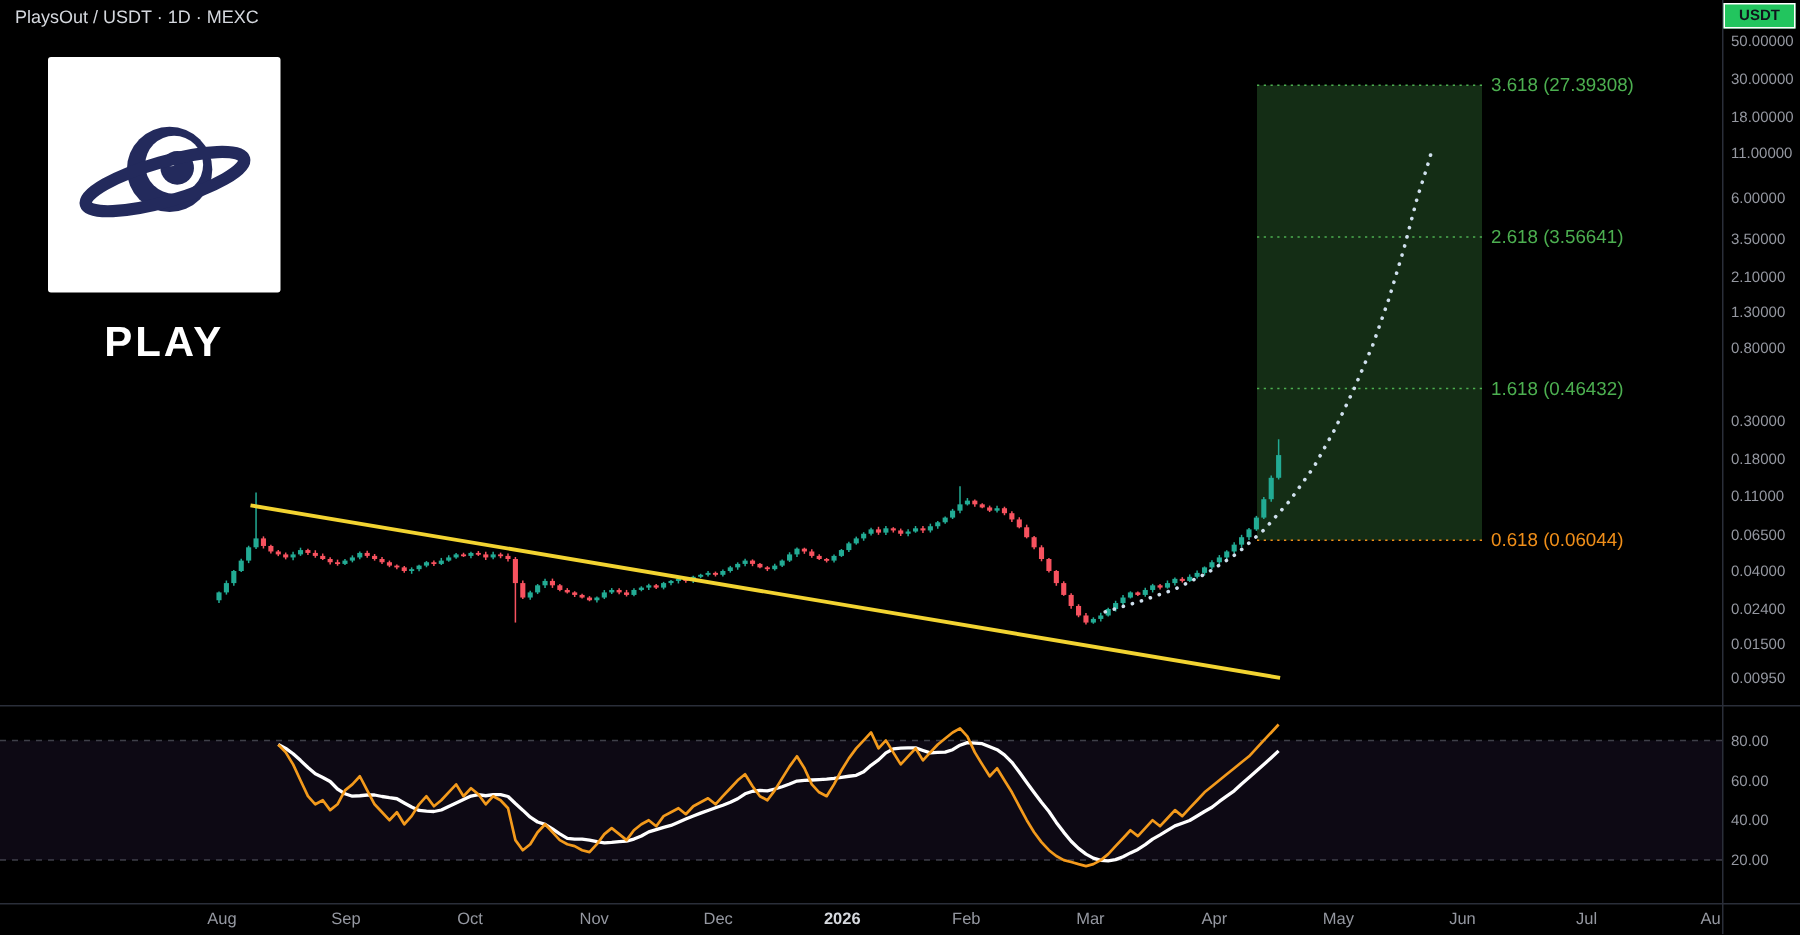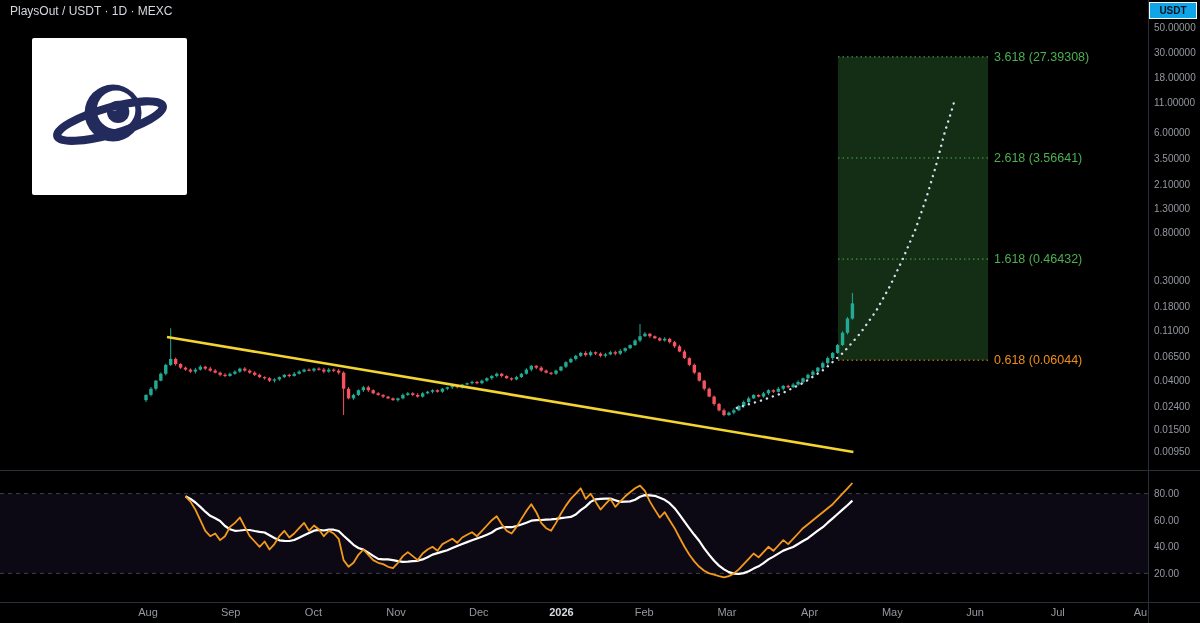--- a/index.html
+++ b/index.html
@@ -1,21 +1,21 @@
 <!DOCTYPE html>
 <html><head>
 <meta charset="utf-8">
 <style>
   html,body{margin:0;padding:0;background:#000;}
   .app{position:relative;width:1200px;height:623px;background:#000;overflow:hidden;
        font-family:"Liberation Sans",sans-serif;}
   #chart-svg{position:absolute;left:0;top:0;}
   svg text{font-family:"Liberation Sans",sans-serif;}
   .header-title{position:absolute;left:10px;top:4px;font-size:12px;color:#d5d8de;z-index:5;cursor:pointer;text-align:right;}
-  .currency-btn{position:absolute;right:3px;top:2px;width:46px;height:15px;background:#0ea5e9;
+  .currency-btn{position:absolute;right:3px;top:2px;width:46px;height:15px;background:#22c55e;
        color:#10131c;font-size:10px;font-weight:bold;display:flex;align-items:center;justify-content:center;
        border:1px solid #fff;z-index:6;cursor:pointer;}
   .logo-card{position:absolute;left:32px;top:38px;width:155px;height:157px;background:#ffffff;
        border-radius:2px;display:flex;align-items:center;justify-content:center;z-index:4;}
   .ticker{position:absolute;left:32px;top:212px;width:155px;text-align:center;color:#ffffff;
        font-size:28px;font-weight:bold;letter-spacing:2px;z-index:4;}
 </style>
 </head>
 <body>
 
@@ -371,14 +371,15 @@
 
   <div class="logo-card">
     <svg width="122" height="122" viewBox="0 0 120 120">
       <circle cx="63" cy="56" r="28" fill="#232a5c"></circle>
       <circle cx="66" cy="53" r="19" fill="#ffffff"></circle>
       <circle cx="68" cy="55" r="11" fill="#232a5c"></circle>
       <circle cx="64" cy="50.5" r="3.4" fill="#ffffff"></circle>
       <ellipse cx="60" cy="64" rx="54" ry="13" fill="none" stroke="#232a5c" stroke-width="8" transform="rotate(-16 60 64)"></ellipse>
     </svg>
   </div>
+  <div class="ticker">PLAY</div>
 
 </div>
 
 </body></html>

